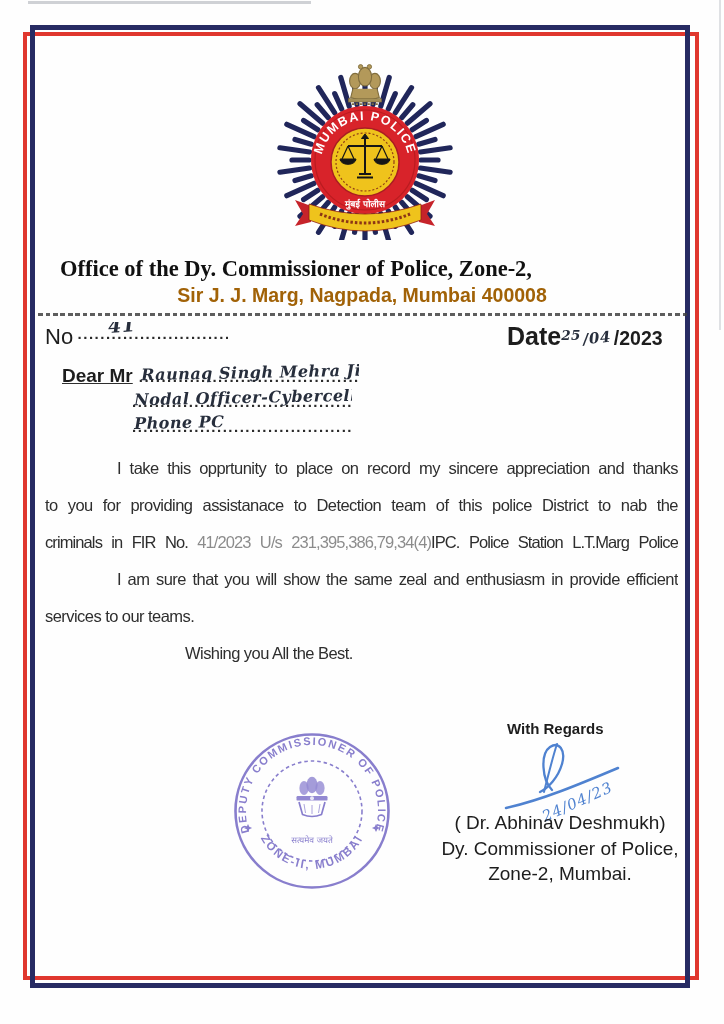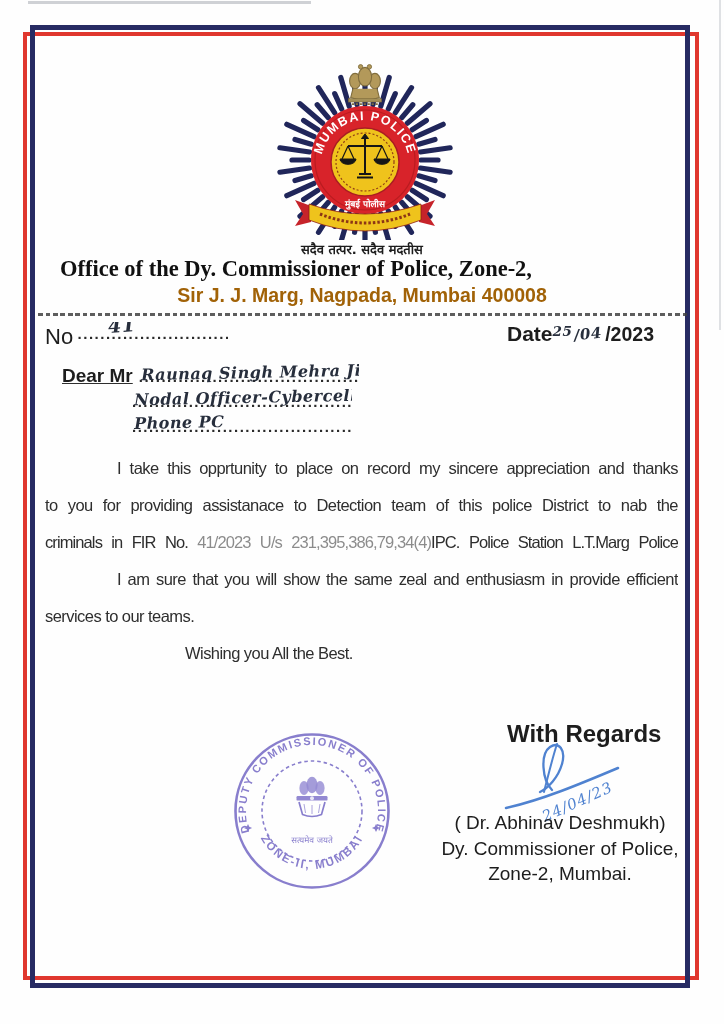--- a/index.html
+++ b/index.html
@@ -28,42 +28,42 @@
   .hw{font-family:"DejaVu Serif",serif;font-style:italic;font-weight:600;color:#272e3c;
       letter-spacing:.5px;white-space:nowrap;}
   
   .metarow{position:absolute;left:45px;top:322px;width:634px;height:34px;}
   .no-label{font-weight:normal;font-size:22px;color:#1d1d1d;}
   .dots{font-weight:bold;font-size:15px;color:#2a2a2a;letter-spacing:1.5px;}
   .no-dotbox{position:relative;display:inline-block;width:150px;height:22px;overflow:hidden;vertical-align:baseline;}
   .no-dotbox .dots{position:absolute;left:0;bottom:2px;}
   .no-value{position:absolute;left:30px;top:-8px;font-size:19px;transform:rotate(-4deg);}
   .dategrp{position:absolute;left:462px;top:0;white-space:nowrap;}
-  .date-label{font-weight:bold;font-size:21px;color:#1d1d1d;}
+  .date-label{font-weight:bold;font-size:25px;color:#1d1d1d;}
   .date-day{display:inline-block;font-size:13.5px;position:relative;top:-5px;}
   .date-month{display:inline-block;font-size:15px;position:relative;top:-2px;transform:rotate(-6deg);margin-left:2px;}
   .date-year{font-weight:bold;font-size:19.5px;color:#1d1d1d;margin-left:3px;}
   
   .recipient{position:absolute;left:62px;top:364px;text-decoration:underline;}
   .recip-row{height:25px;white-space:nowrap;}
   .salutation{font-weight:bold;font-size:19px;color:#1d1d1d;margin-right:6px;}
   .dotline{position:relative;display:inline-block;width:220px;height:23px;overflow:hidden;vertical-align:bottom;}
   .dotline .dots{position:absolute;left:0;bottom:2px;}
   .dotline .hw{position:absolute;left:2px;bottom:5px;font-size:16px;transform:rotate(-1.2deg);}
   .recip-indent{margin-left:70px;}
   
   .body{position:absolute;left:45px;top:450px;width:633px;overflow:hidden;}
   .bl{font-weight:normal;font-size:16.5px;line-height:37px;letter-spacing:-.55px;color:#2e2e2e;}
   .just{text-align:justify;text-align-last:justify;}
   .indent{padding-left:72px;}
   .l3{letter-spacing:-.9px;word-spacing:-1px;}
   .smudge{opacity:.55;filter:blur(.4px);}
   .closing{padding-left:140px;}
   
-  .regards{position:absolute;left:507px;top:720px;font-weight:bold;font-size:24px;color:#1d1d1d;}
+  .regards{position:absolute;left:507px;top:720px;font-weight:bold;font-size:15px;color:#1d1d1d;}
   .signature{position:absolute;left:500px;top:742px;width:150px;height:80px;}
   .nameblock{position:absolute;left:436px;top:810px;width:248px;text-align:center;
              font-weight:normal;font-size:19px;line-height:25.5px;color:#1d1d1d;}
   
   .stamp{position:absolute;left:230px;top:727px;width:164px;height:168px;opacity:.92;}
 </style>
 </head>
 <body>
 
 <div class="page">
@@ -160,21 +160,20 @@
       <text x="0" y="47" text-anchor="middle" font-family="DejaVu Sans,sans-serif" font-size="9" font-weight="bold" fill="#ffffff">मुंबई पोलीस</text>
 
       <g>
         <polygon points="-54,46 -70,40 -62,54 -70,66 -54,62" fill="#c6232a"></polygon>
         <polygon points="54,46 70,40 62,54 70,66 54,62" fill="#c6232a"></polygon>
         <path d="M -56,44 Q 0,64 56,44 L 56,60 Q 0,82 -56,60 Z" fill="#efc31c" stroke="#8d1d14" stroke-width=".8"></path>
         <path d="M -45,54 Q 0,72 45,54" stroke="#7a1d14" stroke-width="3" stroke-dasharray="2.5,2" fill="none" opacity=".85"></path>
       </g>
     </svg>
 
-    <div class="motto">सदैव तत्पर. सदैव मदतीस</div>
     <div class="office">Office of the Dy. Commissioner of Police, Zone-2,</div>
     <div class="address">Sir J. J. Marg, Nagpada, Mumbai 400008</div>
     <div class="dashrule"></div>
 
     <div class="metarow">
       <span class="no-label">No</span>
       <span class="no-dotbox">
         <span class="dots">......................................</span>
         <span class="hw no-value">41</span>
       </span>

